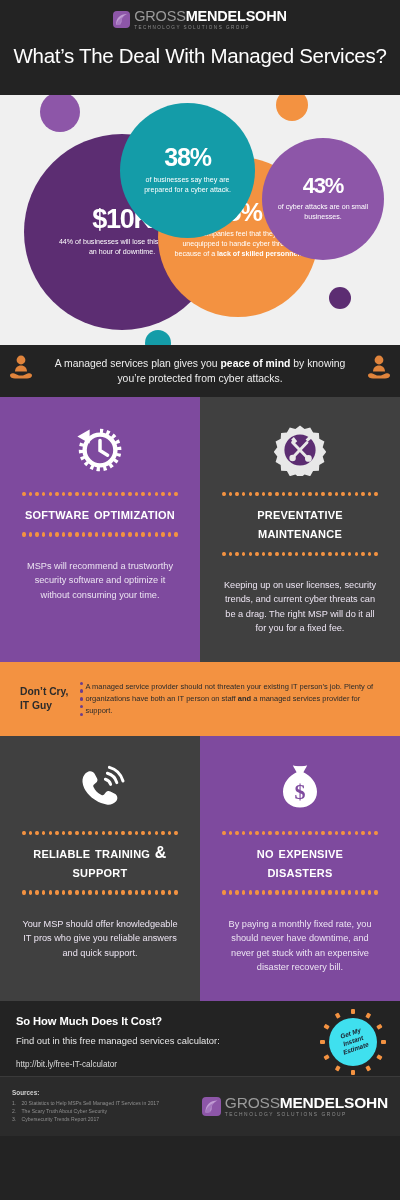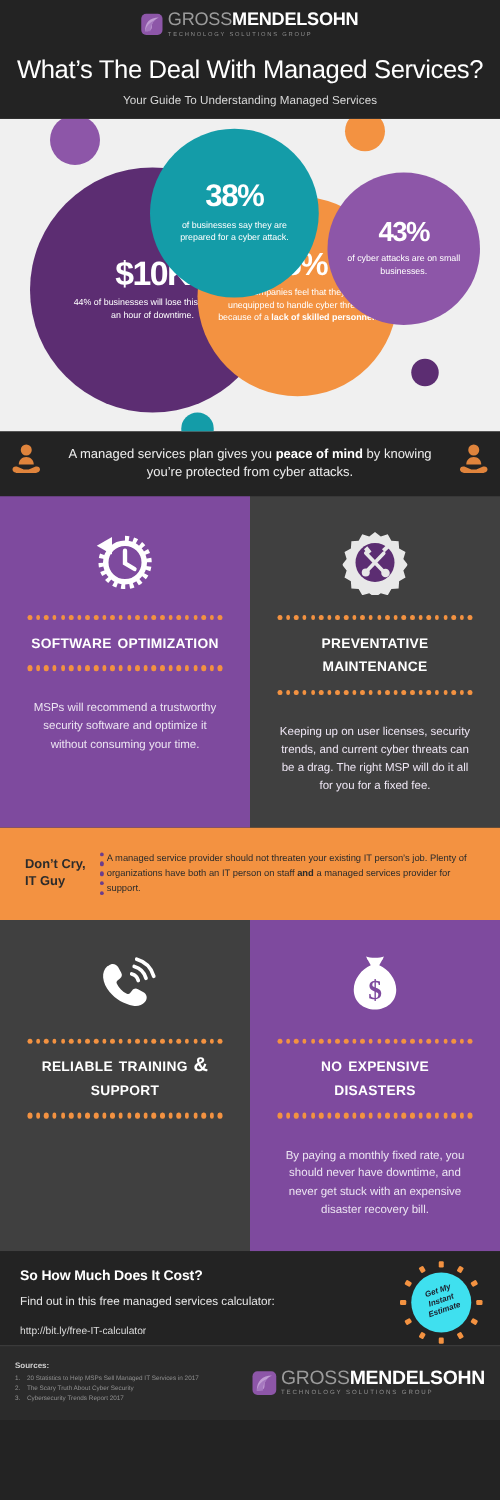--- a/index.html
+++ b/index.html
@@ -139,21 +139,20 @@
         </svg>
       </span>
       <span class="logo-txt">
         <div class="logo-name">
           <span class="g">GROSS</span><span class="m">MENDELSOHN</span>
         </div>
         <div class="logo-sub">TECHNOLOGY SOLUTIONS GROUP</div>
       </span>
     </div>
     <div class="title">What’s The Deal With Managed Services?</div>
-    <div class="subtitle">Your Guide To Understanding Managed Services</div>
   </div>
 
   <div class="stats">
     <span class="deco" id="d1"></span>
     <span class="deco" id="d2"></span>
     <span class="deco" id="d3"></span>
     <span class="deco" id="d4"></span>
 
     <div class="bub" id="b10k">
       <div class="bub-inner">
@@ -410,20 +409,21 @@
           <i></i>
           <i></i>
           <i></i>
           <i></i>
           <i></i>
           <i></i>
           <i></i>
           <i></i>
           <i></i>
       </div>
+      <div class="p-body">Your MSP should offer knowledgeable IT pros who give you reliable answers and quick support.</div>
     </div>
 
     <div class="panel p-light">
       <div class="p-icon">
         <svg width="48" height="52" viewBox="0 0 48 52">
           <path fill="#fff" d="M17.4 3.4 L30.6 3.4 L27.4 9.2 C34.6 12.4 41 20 41 28.8 C41 38.4 33.4 44.6 24 44.6 C14.6 44.6 7 38.4 7 28.8 C7 20 13.4 12.4 20.6 9.2 Z"></path>
           <path fill="#fff" d="M16.8 2.2 c3.2 1.4 11.2 1.4 14.4 0 l-1.4 2.6 c-3.6 1.1-8 1.1-11.6 0 Z"></path>
           <text x="24" y="36" font-family="Liberation Serif, serif" font-size="22" font-weight="bold" text-anchor="middle" fill="#7e4a9e">$</text>
         </svg>
       </div>

